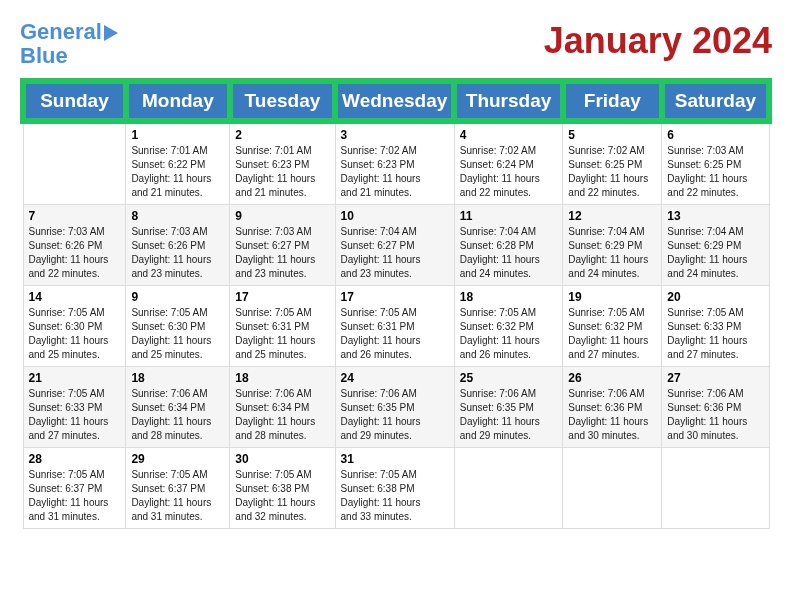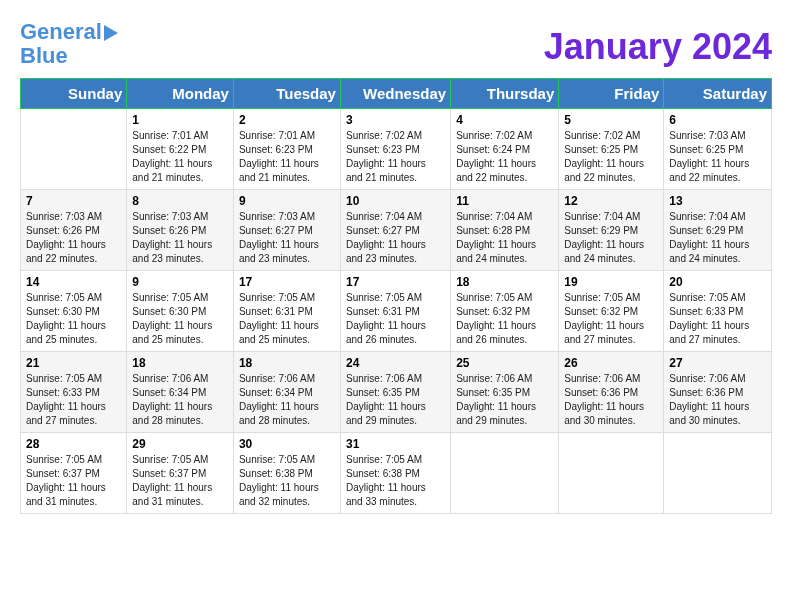--- a/index.html
+++ b/index.html
@@ -6,21 +6,21 @@
     body {
       font-family: Arial, sans-serif;
       background: #fff;
       width: 792px;
       min-height: 612px;
       padding: 20px;
     }
     .header {
       display: flex;
       justify-content: space-between;
-      align-items: flex-end;
+      align-items: flex-start;
       margin-bottom: 10px;
     }
     .logo {
       display: flex;
       flex-direction: column;
       align-items: flex-start;
     }
     .logo-text {
       font-size: 22px;
       font-weight: bold;
@@ -39,39 +39,39 @@
       border-left: 14px solid #4a90d9;
       margin-left: 2px;
       vertical-align: middle;
     }
     .title-section {
       text-align: right;
     }
     .month-title {
       font-size: 36px;
       font-weight: bold;
-      color: #6d28d9;
+      color: #b91c1c;
     }
     .location {
       font-size: 16px;
       color: #444;
     }
     table {
       width: 100%;
       border-collapse: collapse;
       font-size: 11px;
     }
     thead tr th {
       background-color: #3a7abf;
       color: #fff;
       padding: 6px 4px;
-      text-align: right;
-      font-size: 15px;
-      font-weight: bold;
-      border: 1px solid #22c55e;
+      text-align: center;
+      font-size: 19px;
+      font-weight: bold;
+      border: 6px solid #22c55e;
     }
     tbody tr td {
       vertical-align: top;
       padding: 4px 5px;
       border: 1px solid #ddd;
       min-height: 70px;
       width: 113px;
     }
     tbody tr:nth-child(even) td {
       background-color: #f5f5f5;

